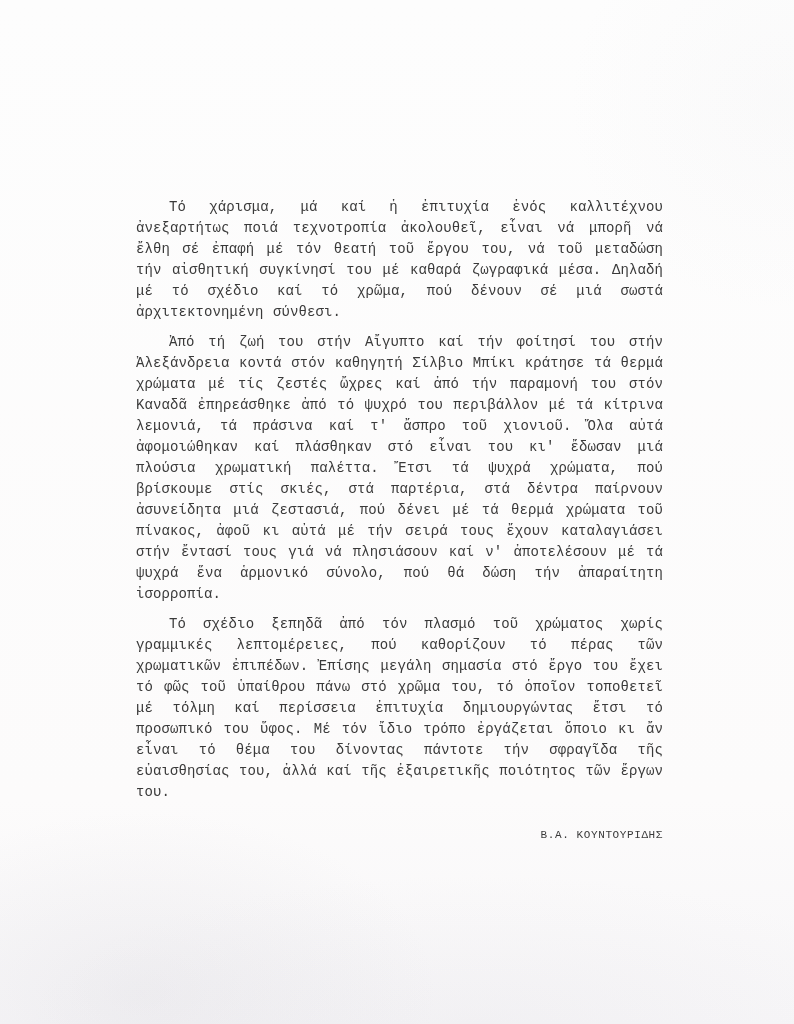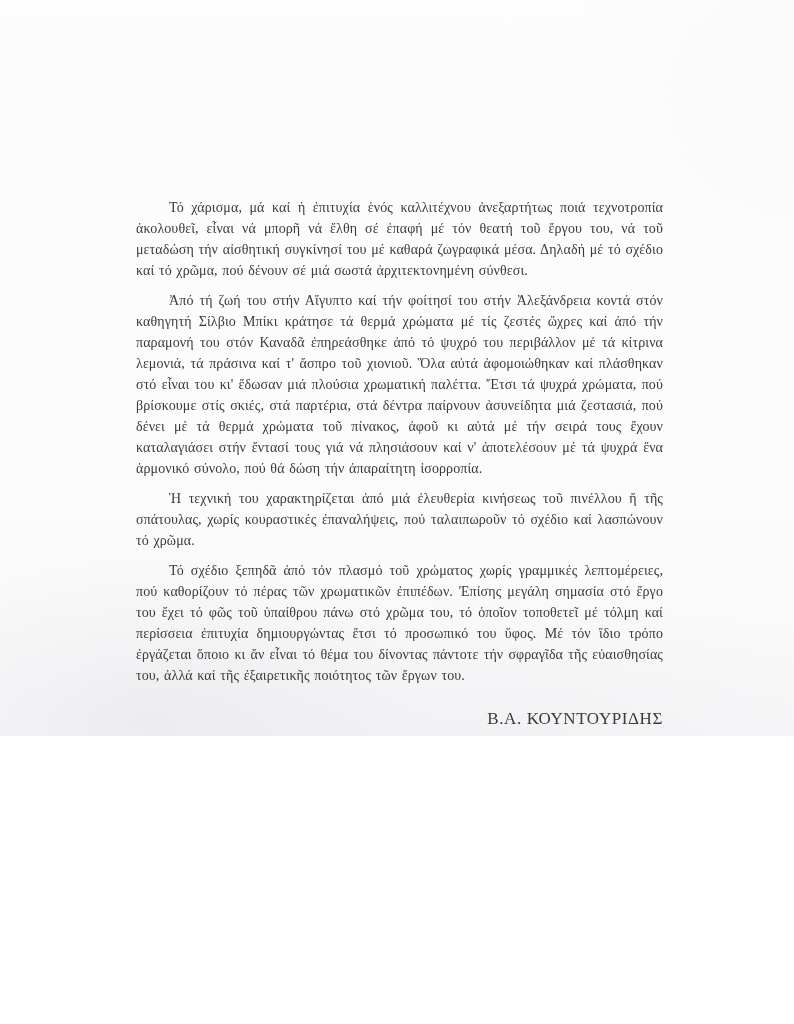--- a/index.html
+++ b/index.html
@@ -3,63 +3,62 @@
 <meta charset="utf-8">
 <style>
   html, body {
     margin: 0;
     padding: 0;
     background: #ffffff;
   }
   .page {
     position: relative;
     width: 794px;
-    height: 736px;
+    height: 1024px;
     margin: 0;
     overflow: hidden;
     background:
       radial-gradient(ellipse 420px 260px at 18% 97%, rgba(188,186,196,0.16), rgba(188,186,196,0) 70%),
       radial-gradient(ellipse 600px 200px at 60% 100%, rgba(200,198,206,0.12), rgba(200,198,206,0) 75%),
       radial-gradient(ellipse 300px 300px at 98% 10%, rgba(210,208,214,0.07), rgba(210,208,214,0) 70%),
       linear-gradient(180deg, #fdfdfd 0%, #fcfbfb 78%, #f7f6f8 100%);
-    font-family: Liberation Serif, serif;
+    font-family: Liberation Mono, monospace;
   }
   .text-block {
     position: absolute;
     left: 136px;
     top: 197px;
     width: 527px;
     color: #3a3a3a;
   }
   .text-block p {
     margin: 0 0 9px 0;
     font-size: 14px;
     line-height: 21px;
     text-align: justify;
     text-indent: 33px;
     word-spacing: 1px;
     letter-spacing: 0.1px;
   }
   .signature {
     margin-top: 22px;
     text-align: right;
-    font-size: 17px;
+    font-size: 11px;
     line-height: 21px;
     color: #3a3a3a;
   }
   .signature .sig-name {
     letter-spacing: 0.6px;
   }
 </style>
 </head>
 <body>
 
 <main class="page">
   <article class="text-block">
     <p>Τό χάρισμα, μά καί ἡ ἐπιτυχία ἑνός καλλιτέχνου ἀνεξαρτήτως ποιά τεχνοτροπία ἀκολουθεῖ, εἶναι νά μπορῆ νά ἔλθη σέ ἐπαφή μέ τόν θεατή τοῦ ἔργου του, νά τοῦ μεταδώση τήν αἰσθητική συγκίνησί του μέ καθαρά ζωγραφικά μέσα. Δηλαδή μέ τό σχέδιο καί τό χρῶμα, πού δένουν σέ μιά σωστά ἀρχιτεκτονημένη σύνθεσι.</p>
     <p>Ἀπό τή ζωή του στήν Αἴγυπτο καί τήν φοίτησί του στήν Ἀλεξάνδρεια κοντά στόν καθηγητή Σίλβιο Μπίκι κράτησε τά θερμά χρώματα μέ τίς ζεστές ὤχρες καί ἀπό τήν παραμονή του στόν Καναδᾶ ἐπηρεάσθηκε ἀπό τό ψυχρό του περιβάλλον μέ τά κίτρινα λεμονιά, τά πράσινα καί τ' ἄσπρο τοῦ χιονιοῦ. Ὅλα αὐτά ἀφομοιώθηκαν καί πλάσθηκαν στό εἶναι του κι' ἔδωσαν μιά πλούσια χρωματική παλέττα. Ἔτσι τά ψυχρά χρώματα, πού βρίσκουμε στίς σκιές, στά παρτέρια, στά δέντρα παίρνουν ἀσυνείδητα μιά ζεστασιά, πού δένει μέ τά θερμά χρώματα τοῦ πίνακος, ἀφοῦ κι αὐτά μέ τήν σειρά τους ἔχουν καταλαγιάσει στήν ἔντασί τους γιά νά πλησιάσουν καί ν' ἀποτελέσουν μέ τά ψυχρά ἕνα ἁρμονικό σύνολο, πού θά δώση τήν ἀπαραίτητη ἰσορροπία.</p>
-    <p>Ἡ τεχνική του χαρακτηρίζεται ἀπό μιά ἐλευθερία κινήσεως τοῦ πινέλλου ἤ τῆς σπάτουλας, χωρίς κουραστικές ἐπαναλήψεις, πού ταλαιπωροῦν τό σχέδιο καί λασπώνουν τό χρῶμα.</p>
     <p>Τό σχέδιο ξεπηδᾶ ἀπό τόν πλασμό τοῦ χρώματος χωρίς γραμμικές λεπτομέρειες, πού καθορίζουν τό πέρας τῶν χρωματικῶν ἐπιπέδων. Ἐπίσης μεγάλη σημασία στό ἔργο του ἔχει τό φῶς τοῦ ὑπαίθρου πάνω στό χρῶμα του, τό ὁποῖον τοποθετεῖ μέ τόλμη καί περίσσεια ἐπιτυχία δημιουργώντας ἔτσι τό προσωπικό του ὕφος. Μέ τόν ἴδιο τρόπο ἐργάζεται ὅποιο κι ἄν εἶναι τό θέμα του δίνοντας πάντοτε τήν σφραγῖδα τῆς εὐαισθησίας του, ἀλλά καί τῆς ἐξαιρετικῆς ποιότητος τῶν ἔργων του.</p>
     <div class="signature">
       <div class="sig-name">Β.Α. ΚΟΥΝΤΟΥΡΙΔΗΣ</div>
     </div>
   </article>
 </main>
 
 </body></html>

